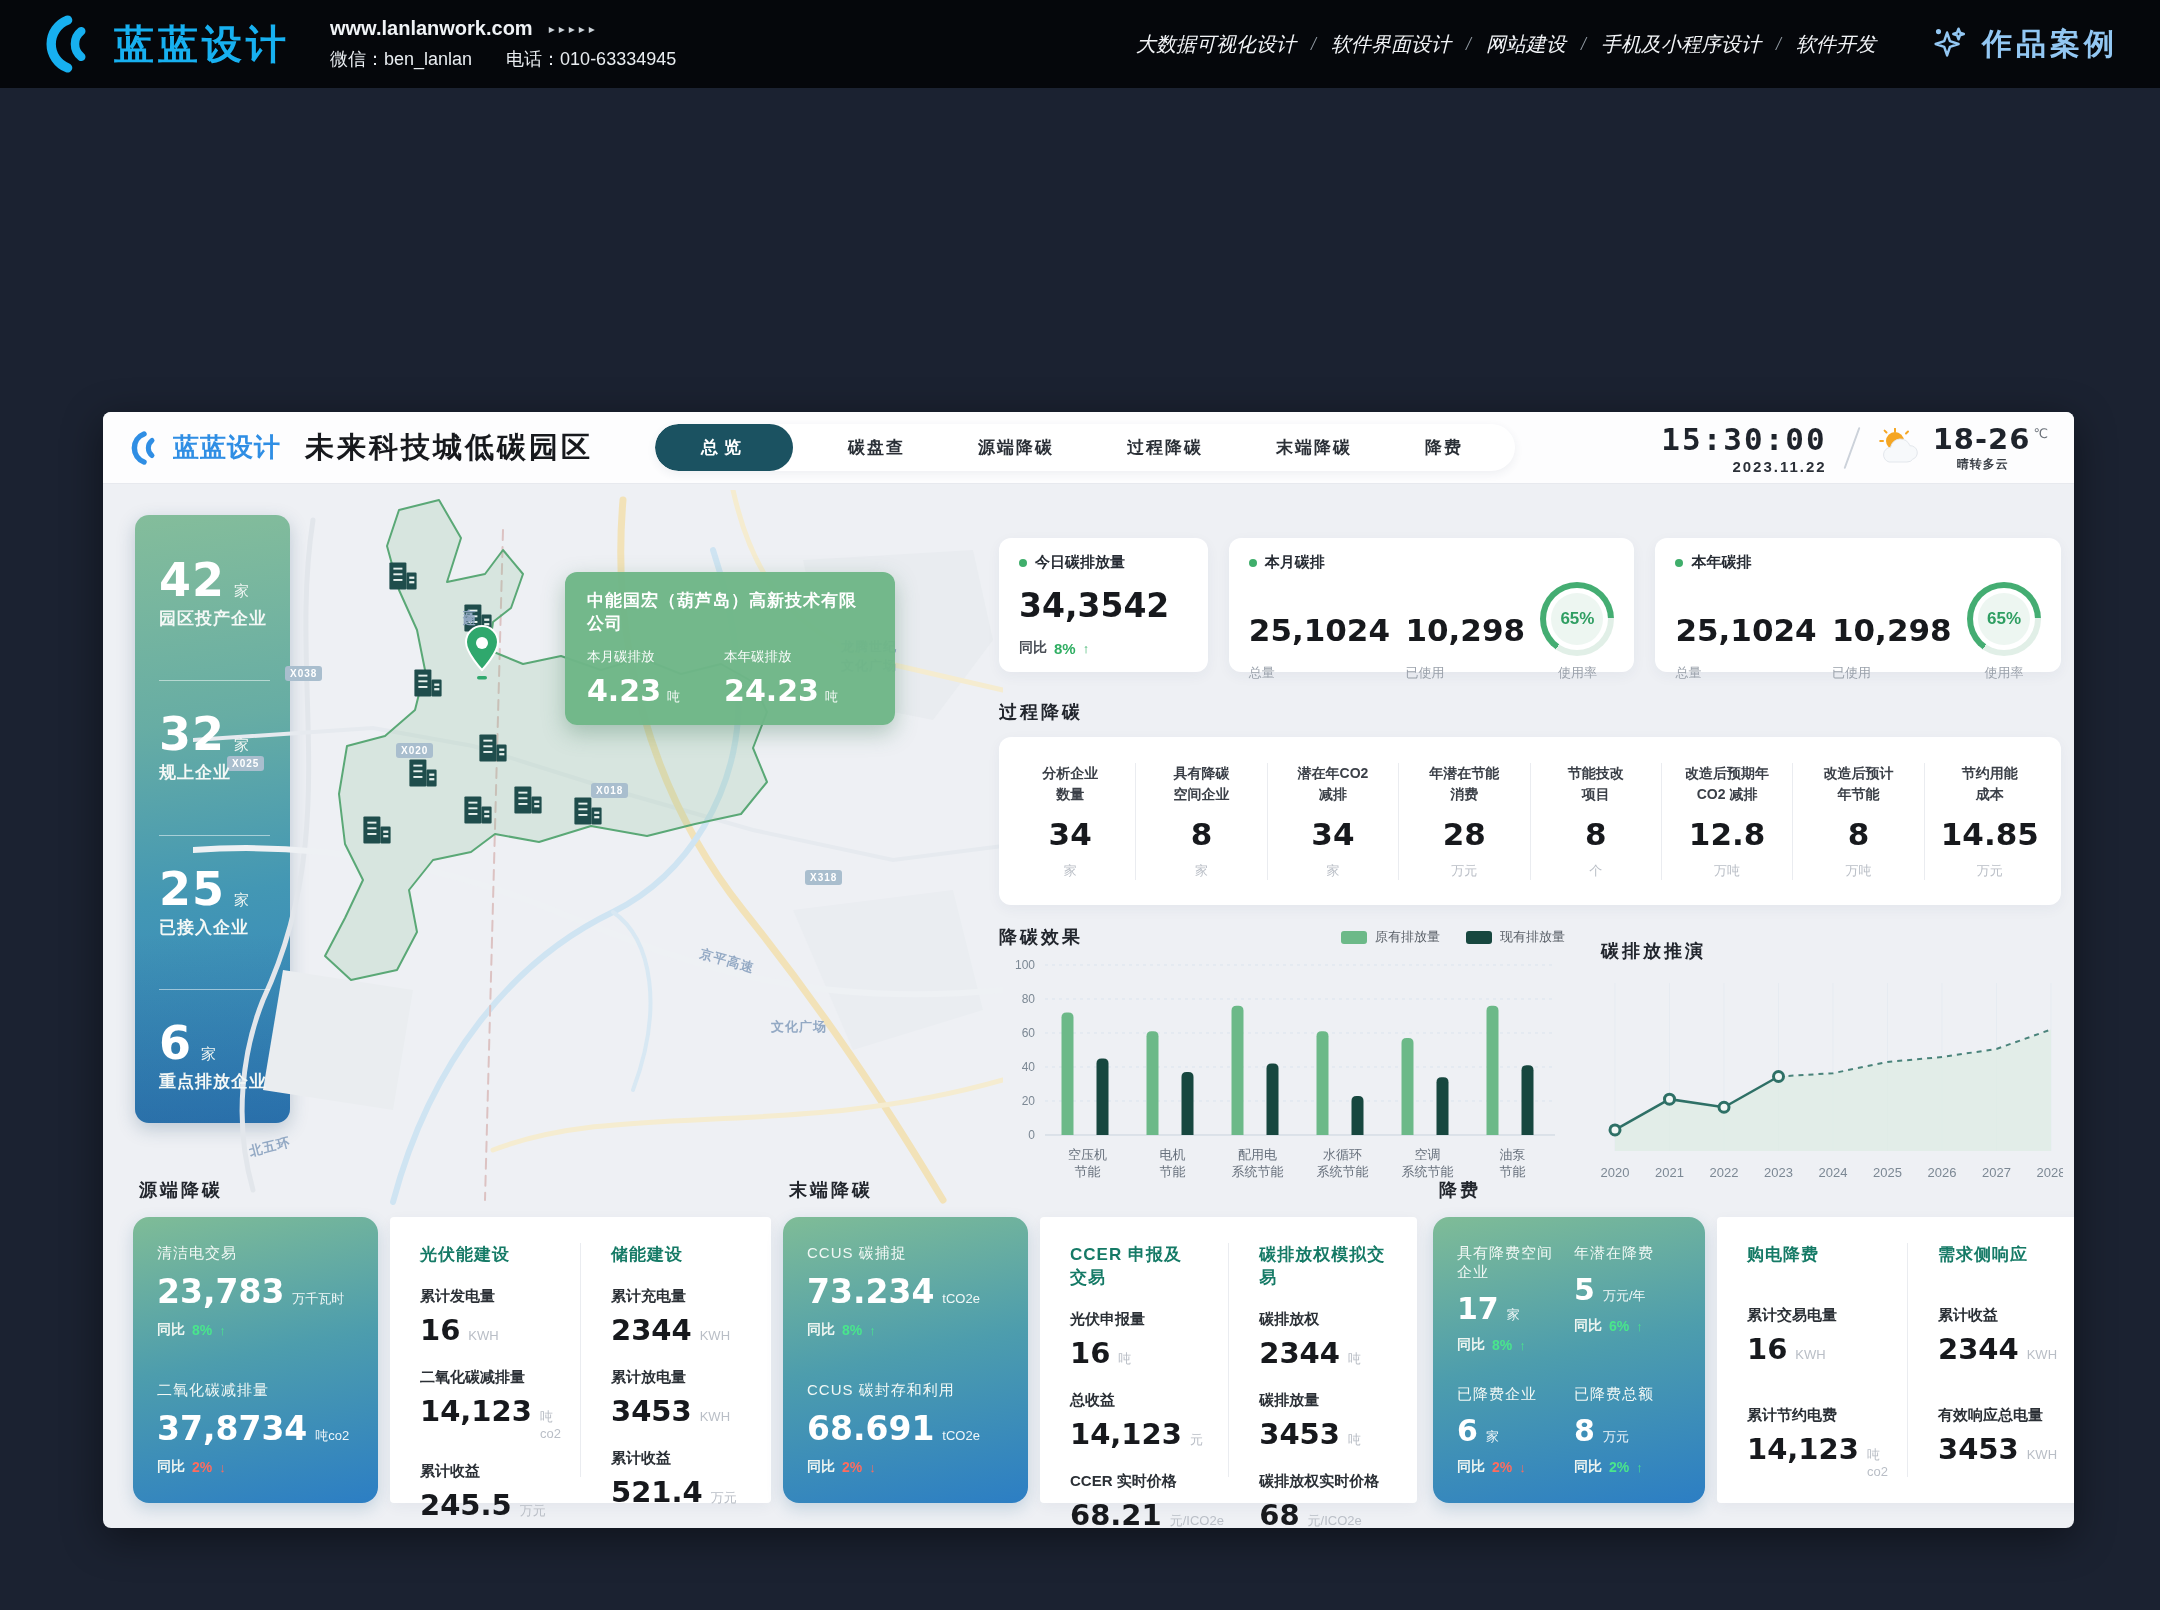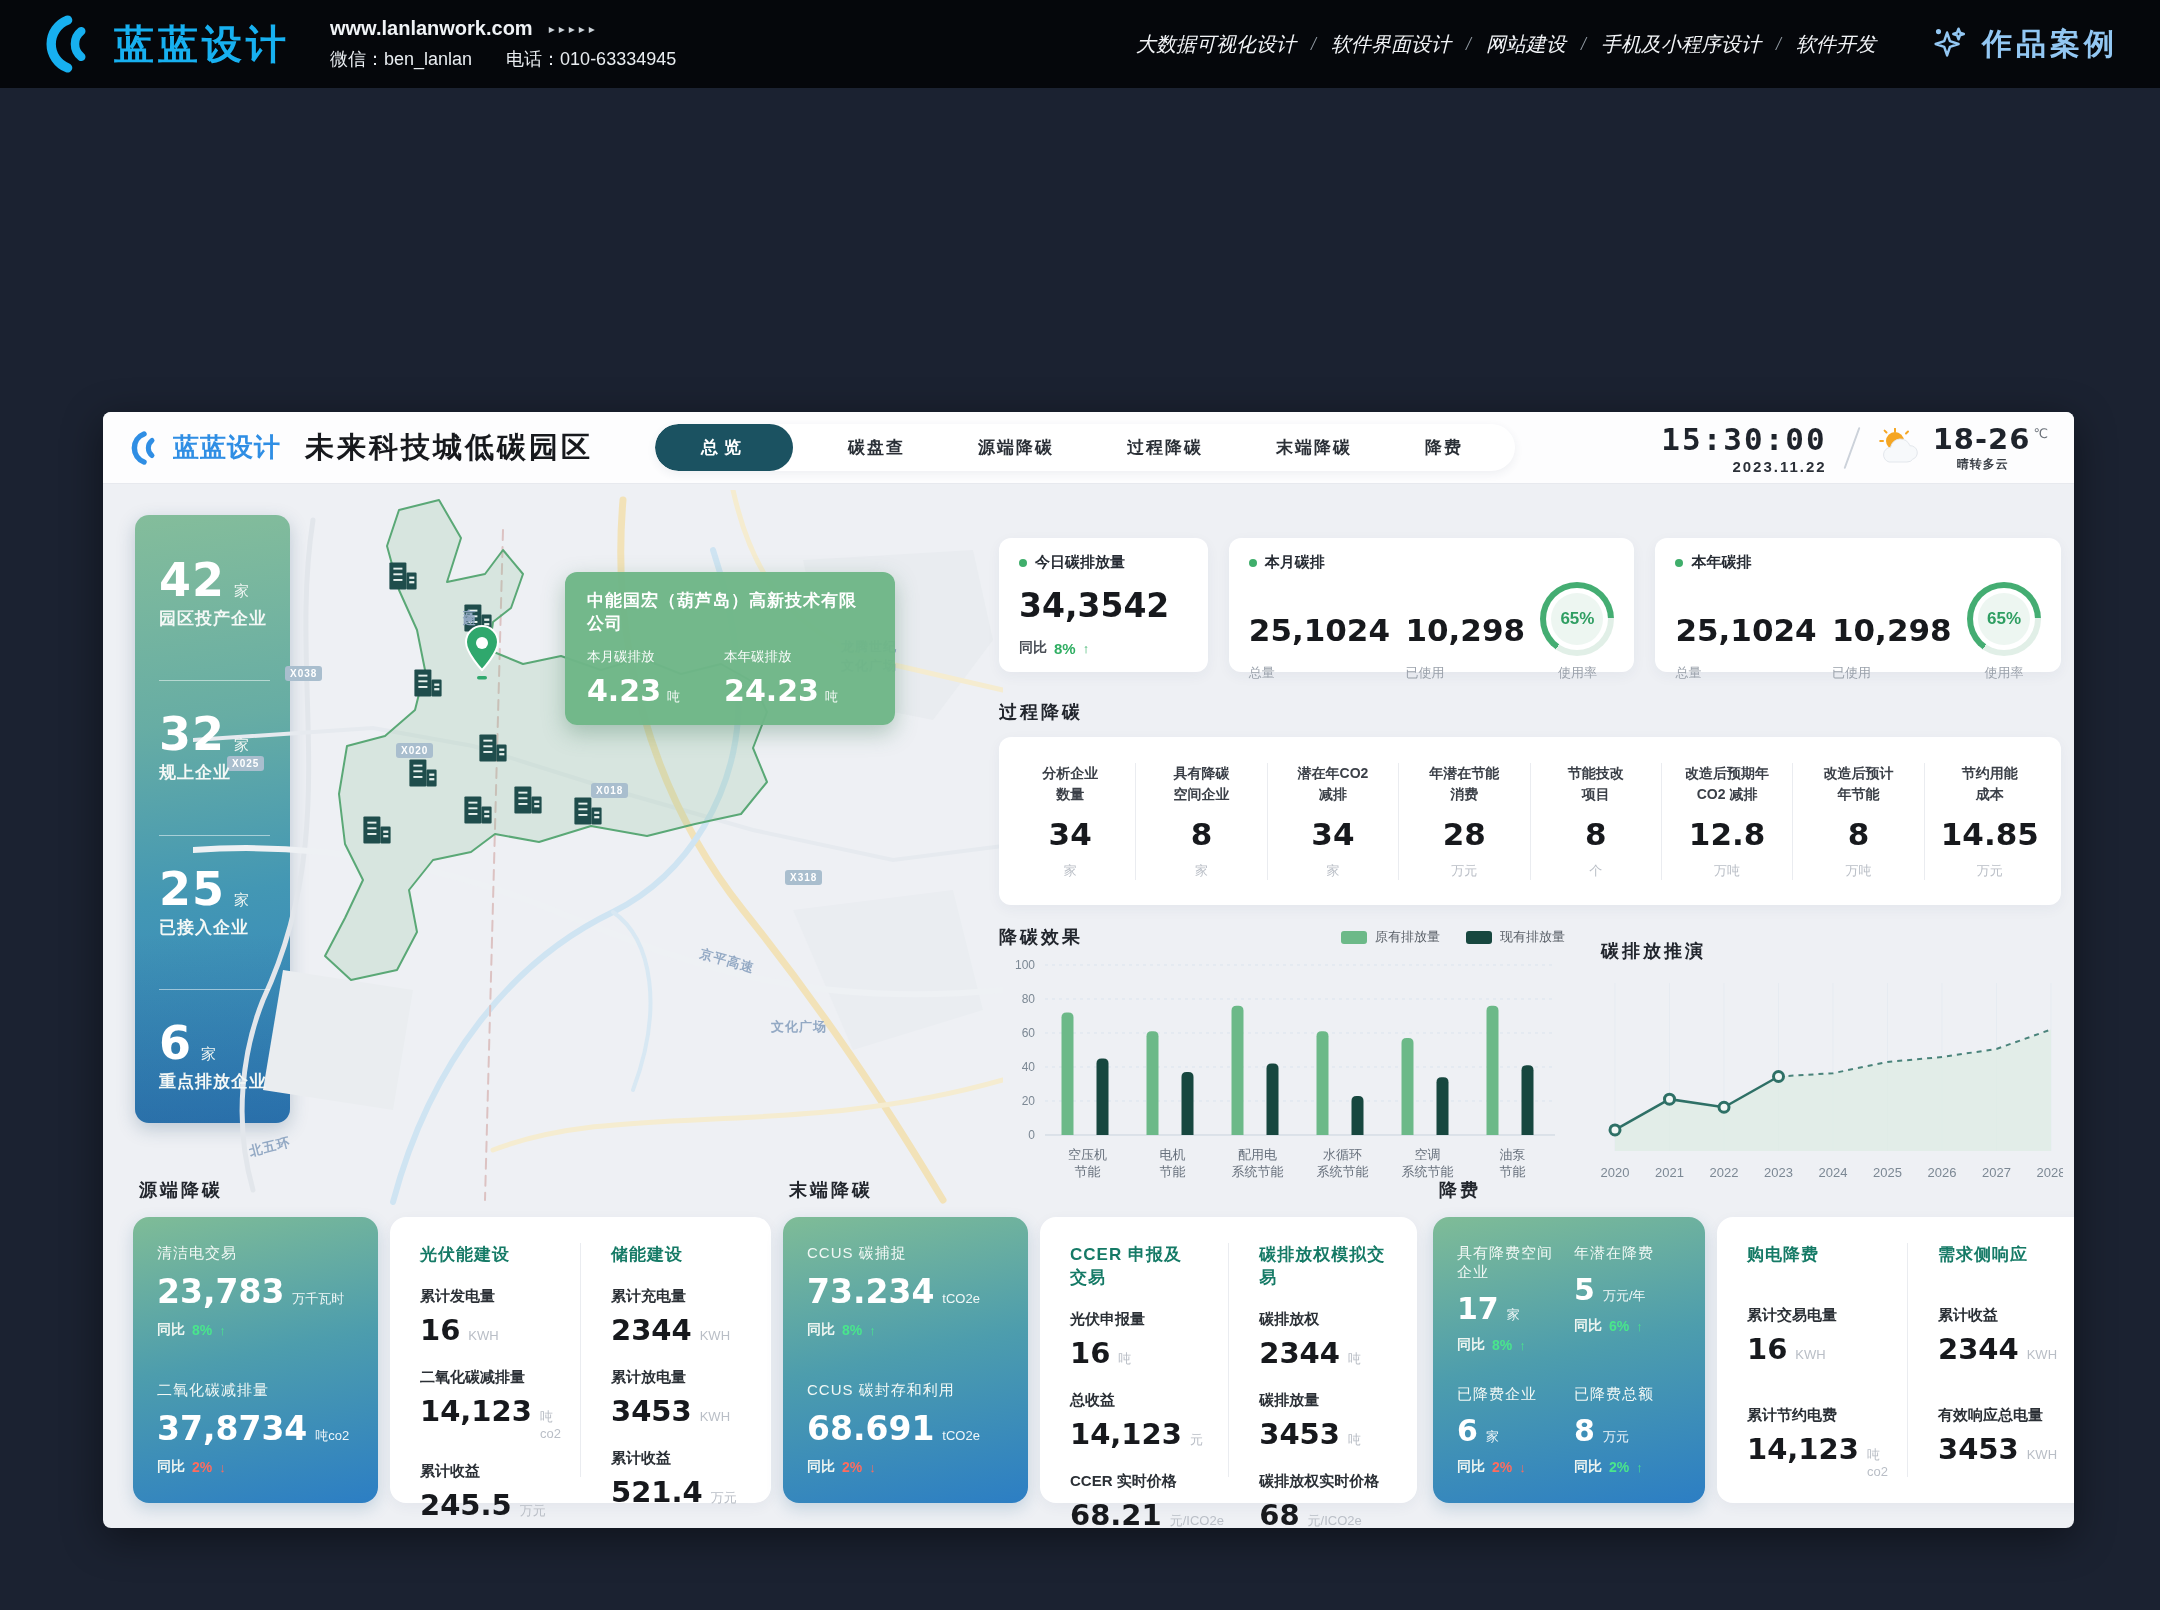--- a/index.html
+++ b/index.html
@@ -127,21 +127,21 @@
     background:linear-gradient(168deg,#7fbc97 0%,#4d9dad 48%,#2c7ec4 100%);box-shadow:0 6px 16px rgba(50,110,150,.22);}
   .grad-card.grid2{width:272px;display:grid;grid-template-columns:1fr 1fr;row-gap:24px;column-gap:10px;align-content:space-between;}
   .g-label{font-size:15px;color:#f2f8f5;letter-spacing:1px;}
   .g-vrow{display:flex;align-items:baseline;gap:8px;margin-top:9px;}
   .g-value{font-size:33px;font-weight:bold;color:#ffffff;letter-spacing:0;}
   .grid2 .g-value{font-size:30px;}
   .g-unit{font-size:13px;color:rgba(255,255,255,.92);}
   .g-compare{display:flex;align-items:center;gap:7px;font-size:14px;color:#eef5f1;margin-top:10px;font-weight:bold;}
   .g-pct.up{color:#49e68c;} .g-pct.down{color:#ff6b5e;}
   .g-arrow.up{color:#49e68c;font-size:13px;} .g-arrow.down{color:#ff6b5e;font-size:13px;}
-  .white-card{flex:1;background:#ffffff;border-radius:16px;box-shadow:0 4px 14px rgba(40,60,90,.05);display:flex;padding:26px 0;box-sizing:border-box;}
+  .white-card{flex:1;background:#ffffff;border-radius:4px;box-shadow:0 4px 14px rgba(40,60,90,.05);display:flex;padding:26px 0;box-sizing:border-box;}
   .w-group{flex:1;padding:0 30px;min-width:0;}
   .w-group + .w-group{border-left:1px solid #eaecf0;}
   .w-title{font-size:17px;font-weight:bold;color:#157a66;letter-spacing:1px;}
   .w-stat{margin-top:21px;}
   .w-stat.loose{margin-top:40px;}
   .w-label{font-size:15px;font-weight:bold;color:#2b3036;}
   .w-vrow{display:flex;align-items:baseline;gap:8px;margin-top:7px;}
   .w-value{font-size:29px;font-weight:bold;color:#17191d;}
   .w-unit{font-size:13px;color:#b9bec6;}
   .num{font-family:"DejaVu Sans",sans-serif;}
@@ -329,21 +329,21 @@
             <div class="map-label" style="left: 648px; top: 148px;">龙腾世纪
 文化广场</div>
             <div class="map-label" style="left: 506px; top: 462px; transform: rotate(16deg);">京平高速</div>
             <div class="map-label" style="left: 578px; top: 528px;">文化广场</div>
             <div class="map-label" style="left: 56px; top: 648px; transform: rotate(-14deg);">北五环</div>
             <div class="map-label vert" style="left: 266px; top: 108px;">高速</div>
             <div class="road-badge" style="left: 92px; top: 176px; position: absolute;">X038</div>
             <div class="road-badge" style="left: 34px; top: 266px; position: absolute;">X025</div>
             <div class="road-badge" style="left: 203px; top: 253px; position: absolute;">X020</div>
             <div class="road-badge" style="left: 398px; top: 293px; position: absolute;">X018</div>
-            <div class="road-badge" style="left: 592px; top: 380px; position: absolute;">X318</div>
+            <div class="road-badge" style="left: 612px; top: 380px; position: absolute;">X318</div>
           </div>
 
         <div class="map-tooltip">
           <div class="tt-company">中能国宏（葫芦岛）高新技术有限公司</div>
           <div class="tt-stats">
             <div class="tt-stat">
               <div class="tt-label">本月碳排放</div>
               <div class="tt-vrow">
                 <span class="tt-val num">4.23</span>
                 <span class="tt-unit">吨</span>

